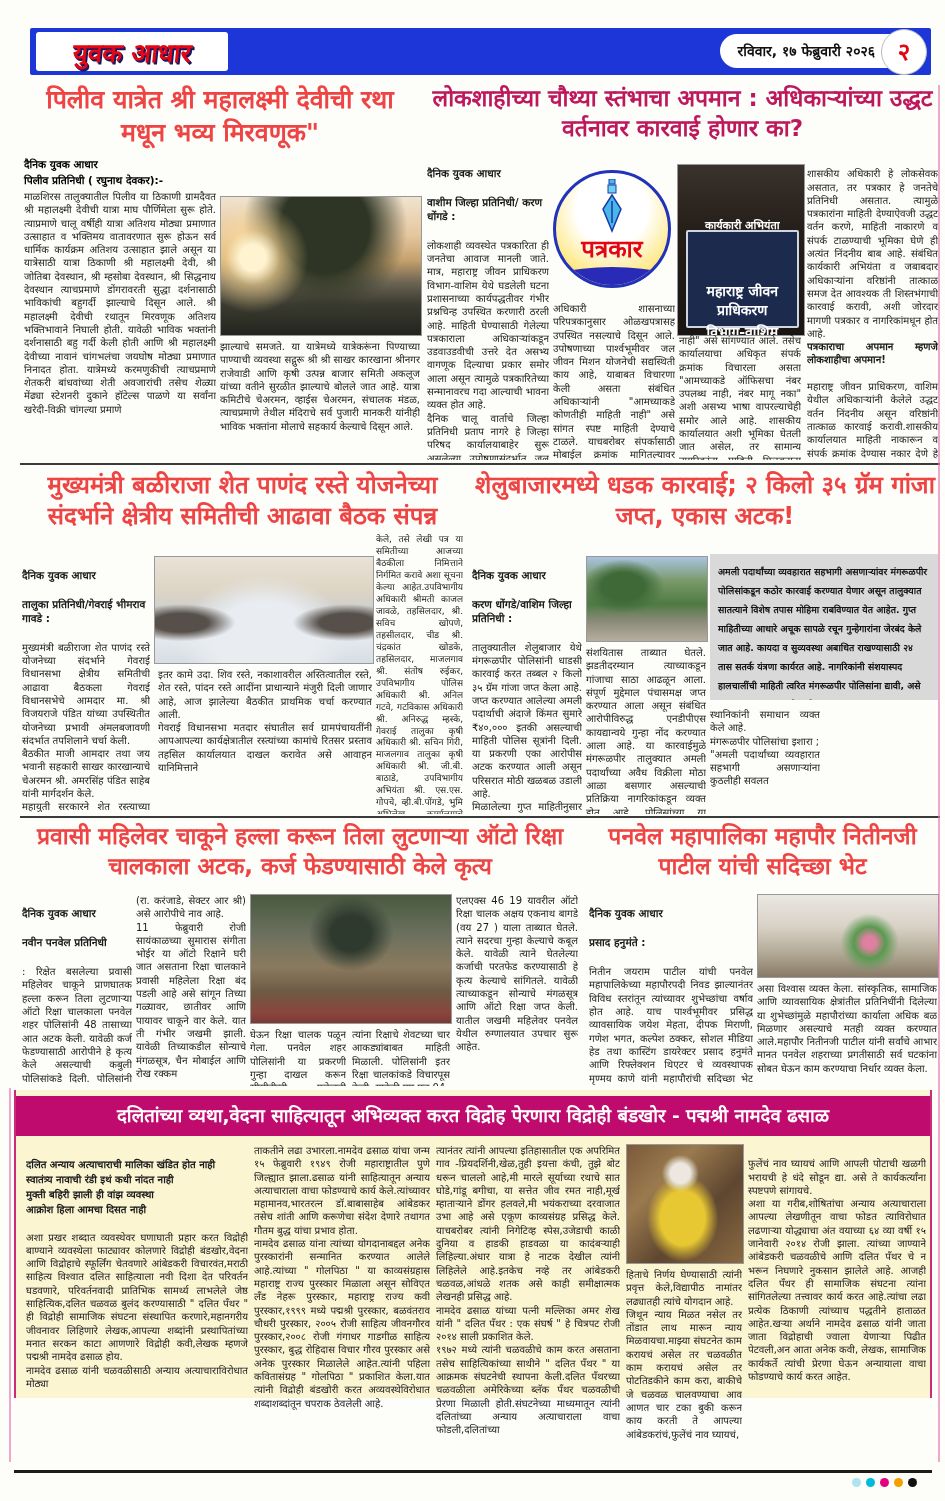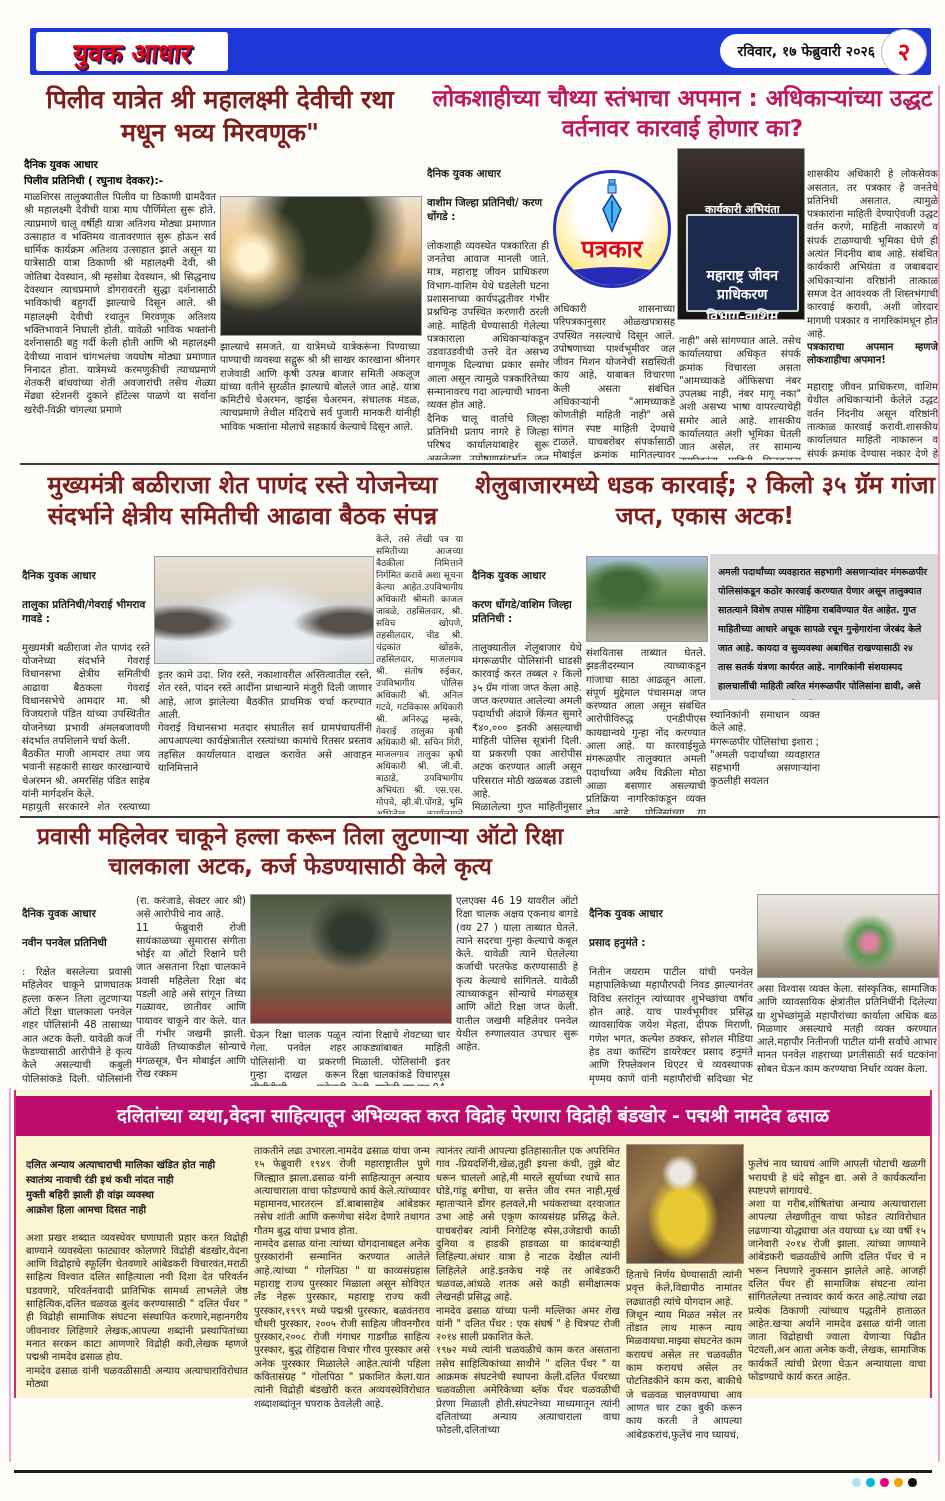--- a/index.html
+++ b/index.html
@@ -6,21 +6,21 @@
   body{width:945px;height:1501px;background:#f4f2ee;font-family:"DejaVu Sans",sans-serif;}
   .page{position:relative;width:945px;height:1501px;background:#fdfdfa;overflow:hidden;}
   .abs{position:absolute;}
   
   .topbar{position:absolute;left:30px;top:28px;width:901px;height:47px;background:#1d36d8;border-radius:2px;}
   .logo-patch{position:absolute;left:6px;top:4px;width:192px;height:39px;background:#fff;border-radius:3px;display:flex;align-items:center;justify-content:center;}
   .logo-text{font-size:26px;font-weight:800;color:#e30613;transform:skewX(-6deg);text-shadow:1px 1px 0 #1a1a6e, 2px 2px 0 #14144e;white-space:nowrap;}
   .date-pill{position:absolute;right:10px;top:6px;height:34px;background:#fff;border-radius:17px;padding:0 46px 0 18px;line-height:34px;font-weight:700;font-size:14px;color:#111;}
   .page-circle{position:absolute;right:-6px;top:-5px;width:44px;height:44px;background:#fff;border:1px solid #bbb;border-radius:50%;color:#e30613;font-size:24px;font-weight:800;display:flex;align-items:center;justify-content:center;}
   
-  .hl{font-weight:800;color:#7f1d1d;text-align:center;line-height:1.3;overflow:hidden;}
+  .hl{font-weight:800;color:#ef4444;text-align:center;line-height:1.3;overflow:hidden;}
   .hl-teal{color:#be185d;}
   .col{font-size:10px;line-height:1.33;color:#1c1c1c;text-align:justify;overflow:hidden;white-space:pre-line;}
   .byl{display:block;font-weight:700;font-size:10.5px;text-align:left;white-space:pre-line;line-height:1.3;margin-bottom:2px;}
   .subhead{display:block;font-weight:700;}
   .rule{position:absolute;height:2px;background:#3a3a3a;}
   
   .photo{position:absolute;overflow:hidden;border:1px solid #999;}
   .ph-chariot{background:
      radial-gradient(circle at 16% 44%, #fff3d0 0 7%, rgba(255,220,150,.55) 15%, rgba(255,255,255,0) 30%),
      radial-gradient(ellipse at 52% 22%, #2e3524 0 30%, rgba(0,0,0,0) 56%),
@@ -105,21 +105,21 @@
       <svg class="nib" width="26" height="54" viewBox="0 0 26 54">
         <rect x="10" y="0" width="6" height="5" fill="#49b8e8" stroke="#1a3aaa" stroke-width="1"></rect>
         <rect x="9" y="6" width="8" height="8" fill="#6fd0f0" stroke="#1a3aaa" stroke-width="1"></rect>
         <path d="M13 16 L22 30 L13 52 L4 30 Z" fill="#49b8e8" stroke="#1a3aaa" stroke-width="1.5"></path>
         <line x1="13" y1="22" x2="13" y2="44" stroke="#1a3aaa" stroke-width="1.5"></line>
       </svg>
       <span class="plogo-label">पत्रकार</span>
       <span class="plogo-arc"></span>
     </div>
     <div class="col abs" style="left:128px;top:218px;width:122px;height:158px;">अधिकारी शासनाच्या परिपत्रकानुसार ओळखपत्रासह उपस्थित नसल्याचे दिसून आले. उपोषणाच्या पार्श्वभूमीवर जल जीवन मिशन योजनेची सद्यस्थिती काय आहे, याबाबत विचारणा केली असता संबंधित अधिकाऱ्यांनी "आमच्याकडे कोणतीही माहिती नाही" असे सांगत स्पष्ट माहिती देण्याचे टाळले. याचबरोबर संपर्कासाठी मोबाईल क्रमांक मागितल्यावर "आम्ही कोणत्याही पत्रकाराला नंबर देत</div>
-    <div class="photo ph-sign" style="left:252px;top:64px;width:126px;height:170px;">
+    <div class="photo ph-sign" style="left:252px;top:80px;width:126px;height:170px;">
       <div class="signboard">
         <span style="font-size:11px;">कार्यकारी अभियंता</span>
         <span style="font-size:14px;margin-top:46px;">महाराष्ट्र जीवन प्राधिकरण</span>
         <span style="font-size:14px;">विभाग-वाशिम</span>
       </div>
     </div>
     <div class="col abs" style="left:254px;top:250px;width:122px;height:126px;">नाही" असे सांगण्यात आले. तसेच कार्यालयाचा अधिकृत संपर्क क्रमांक विचारला असता "आमच्याकडे ऑफिसचा नंबर उपलब्ध नाही, नंबर मागू नका" अशी असभ्य भाषा वापरल्याचेही समोर आले आहे. शासकीय कार्यालयात अशी भूमिका घेतली जात असेल, तर सामान्य नागरिकांना माहिती मिळवताना किती अडचणींना सामोरे जावे लागत असेल, हा गंभीर प्रश्न यानिमित्ताने निर्माण झाला आहे.</div>
     <div class="col abs" style="left:382px;top:70px;width:131px;height:306px;">
       <span>शासकीय अधिकारी हे लोकसेवक असतात, तर पत्रकार हे जनतेचे प्रतिनिधी असतात. त्यामुळे पत्रकारांना माहिती देण्याऐवजी उद्धट वर्तन करणे, माहिती नाकारणे व संपर्क टाळण्याची भूमिका घेणे ही अत्यंत निंदनीय बाब आहे. संबंधित कार्यकारी अभियंता व जबाबदार अधिकाऱ्यांना वरिष्ठांनी तात्काळ समज देत आवश्यक ती शिस्तभंगाची कारवाई करावी, अशी जोरदार मागणी पत्रकार व नागरिकांमधून होत आहे.</span>
       <span class="subhead">पत्रकाराचा अपमान म्हणजे लोकशाहीचा अपमान!</span>
@@ -174,20 +174,21 @@
     </div>
     <div class="col abs" style="left:116px;top:72px;width:110px;height:192px;">(रा. करंजाडे, सेक्टर आर श्री) असे आरोपीचे नाव आहे.
 11 फेब्रुवारी रोजी सायंकाळच्या सुमारास संगीता भोईर या ऑटो रिक्षाने घरी जात असताना रिक्षा चालकाने प्रवासी महिलेला रिक्षा बंद पडली आहे असे सांगून तिच्या गळ्यावर, छातीवर आणि पायावर चाकूने वार केले. यात ती गंभीर जखमी झाली. यावेळी तिच्याकडील सोन्याचे मंगळसूत्र, चैन मोबाईल आणि रोख रक्कम</div>
     <div class="photo ph-police" style="left:230px;top:72px;width:200px;height:128px;"></div>
     <div class="col abs" style="left:230px;top:206px;width:96px;height:58px;">घेऊन रिक्षा चालक पळून गेला. पनवेल शहर पोलिसांनी या प्रकरणी गुन्हा दाखल करून सीसीटीव्ही फुटेजची तपासणी केली, त्यानंतर</div>
     <div class="col abs" style="left:332px;top:206px;width:98px;height:58px;">त्यांना रिक्षाचे शेवटच्या चार आकड्यांबाबत माहिती मिळाली. पोलिसांनी इतर रिक्षा चालकांकडे विचारपूस केली. यावेळी एम एच 04</div>
     <div class="col abs" style="left:436px;top:72px;width:122px;height:192px;">एलएक्स 46 19 यावरील ऑटो रिक्षा चालक अक्षय एकनाथ बागडे (वय 27 ) याला ताब्यात घेतले. त्याने सदरचा गुन्हा केल्याचे कबूल केले. यावेळी त्याने घेतलेल्या कर्जाची परतफेड करण्यासाठी हे कृत्य केल्याचे सांगितले. यावेळी त्याच्याकडून सोन्याचे मंगळसूत्र आणि ऑटो रिक्षा जप्त केली. यातील जखमी महिलेवर पनवेल येथील रुग्णालयात उपचार सुरू आहेत.</div>
   </section>
 
   <section class="abs" style="left:585px;top:822px;width:355px;height:266px;">
+    <h2 class="hl abs" style="left:0;top:0;width:100%;font-size:23px;margin:0;">पनवेल महापालिका महापौर नितीनजी पाटील यांची सदिच्छा भेट</h2>
     <div class="col abs" style="left:4px;top:72px;width:164px;height:192px;">
       <span class="byl">दैनिक युवक आधार</span>
       <span class="byl">प्रसाद हनुमंते :</span>
       <span>नितीन जयराम पाटील यांची पनवेल महापालिकेच्या महापौरपदी निवड झाल्यानंतर विविध स्तरांतून त्यांच्यावर शुभेच्छांचा वर्षाव होत आहे. याच पार्श्वभूमीवर प्रसिद्ध व्यावसायिक जयेश मेहता, दीपक मिराणी, गणेश भगत, कल्पेश ठक्कर, सोशल मीडिया हेड तथा कास्टिंग डायरेक्टर प्रसाद हनुमंते आणि रिफ्लेक्शन थिएटर चे व्यवस्थापक मृण्मय काणे यांनी महापौरांची सदिच्छा भेट घेऊन त्यांना पुष्पगुच्छ देत पुढील कार्यकाळासाठी मनःपूर्वक शुभेच्छा दिल्या.या वेळी उपस्थित मान्यवरांनी शहराच्या सर्वांगीण विकासासाठी महापौरांच्या नेतृत्वाखाली पनवेलमध्ये विविध विकासकामांना गती मिळेल,</span>
     </div>
     <div class="photo ph-bouquet" style="left:172px;top:72px;width:180px;height:82px;"></div>
     <div class="col abs" style="left:172px;top:160px;width:180px;height:104px;">असा विश्वास व्यक्त केला. सांस्कृतिक, सामाजिक आणि व्यावसायिक क्षेत्रांतील प्रतिनिधींनी दिलेल्या या शुभेच्छांमुळे महापौरांच्या कार्याला अधिक बळ मिळणार असल्याचे मतही व्यक्त करण्यात आले.महापौर नितीनजी पाटील यांनी सर्वांचे आभार मानत पनवेल शहराच्या प्रगतीसाठी सर्व घटकांना सोबत घेऊन काम करण्याचा निर्धार व्यक्त केला.</div>
   </section>
 
   <section class="feature">

